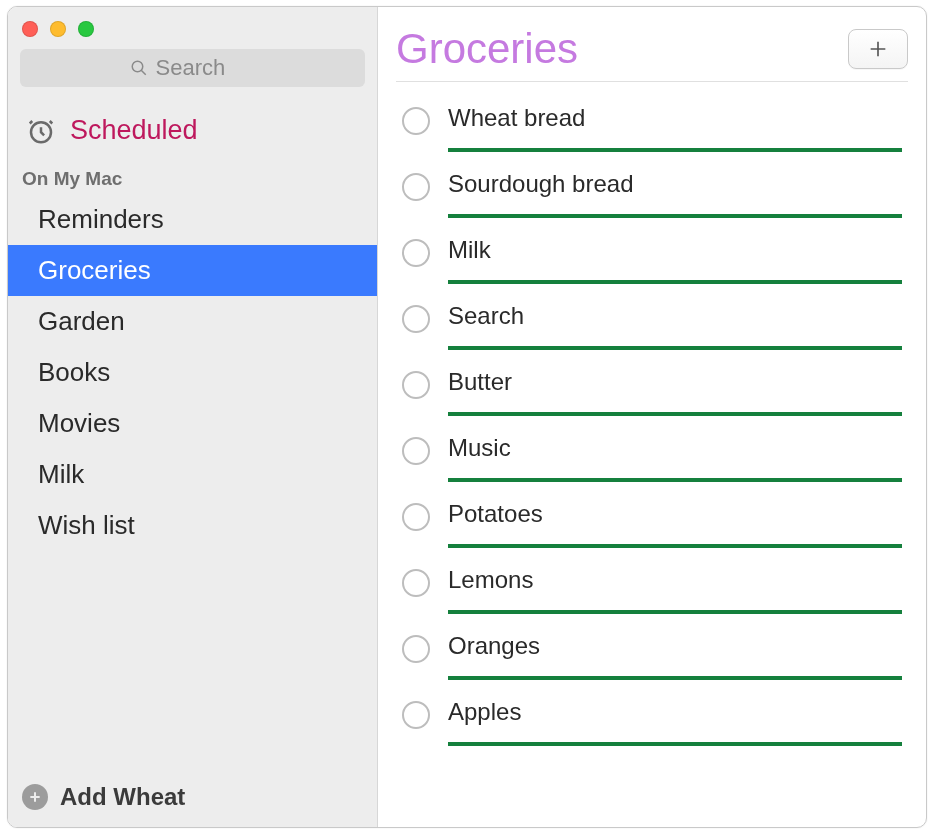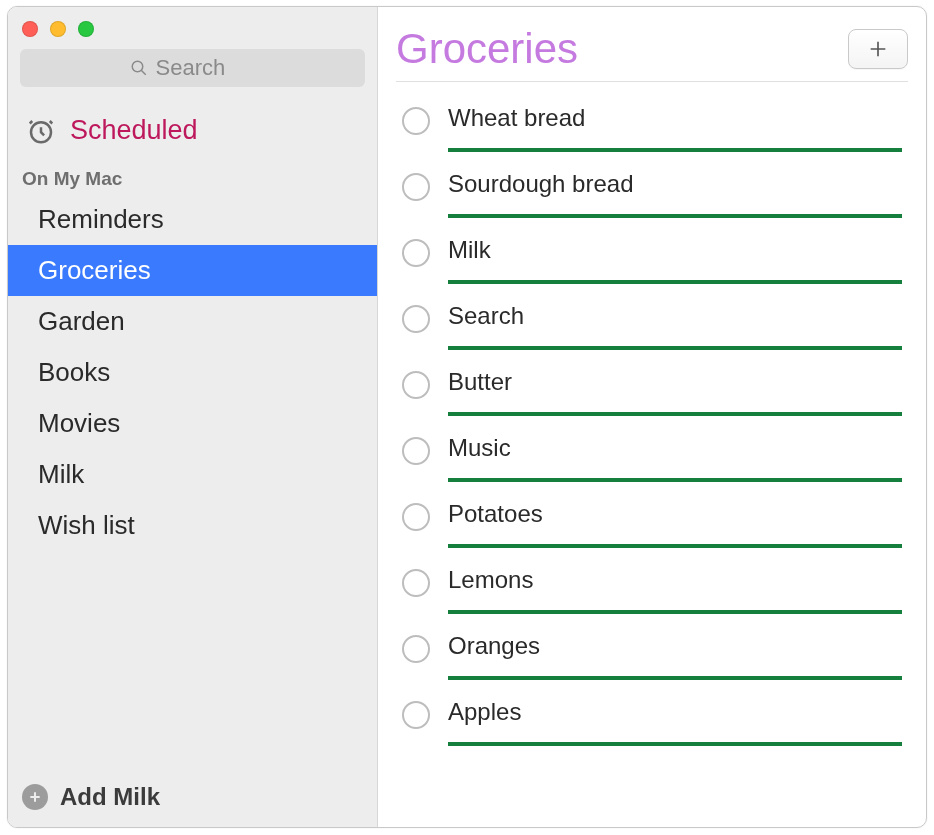--- a/index.html
+++ b/index.html
@@ -209,21 +209,21 @@
         <div class="list-item"><span>Wish list</span></div>
       </div>
 
     <div class="add-list">
       <div class="plus-circle">
         <svg viewBox="0 0 24 24" width="16" height="16" stroke="currentColor" stroke-width="3" fill="none">
             <line x1="12" y1="5" x2="12" y2="19"></line>
             <line x1="5" y1="12" x2="19" y2="12"></line>
           </svg>
       </div>
-      <span>Add Milk</span>
+      <span>Add Wheat</span>
     </div>
   </aside>
 
   <main class="main">
     <div class="main-header">
       <div class="list-title" style="color: rgb(197, 122, 224);">Groceries</div>
       <div class="add-btn">
         <svg viewBox="0 0 24 24" fill="none" stroke="currentColor" stroke-width="1.8">
           <line x1="12" y1="4" x2="12" y2="20"></line>
             <line x1="4" y1="12" x2="20" y2="12"></line>

